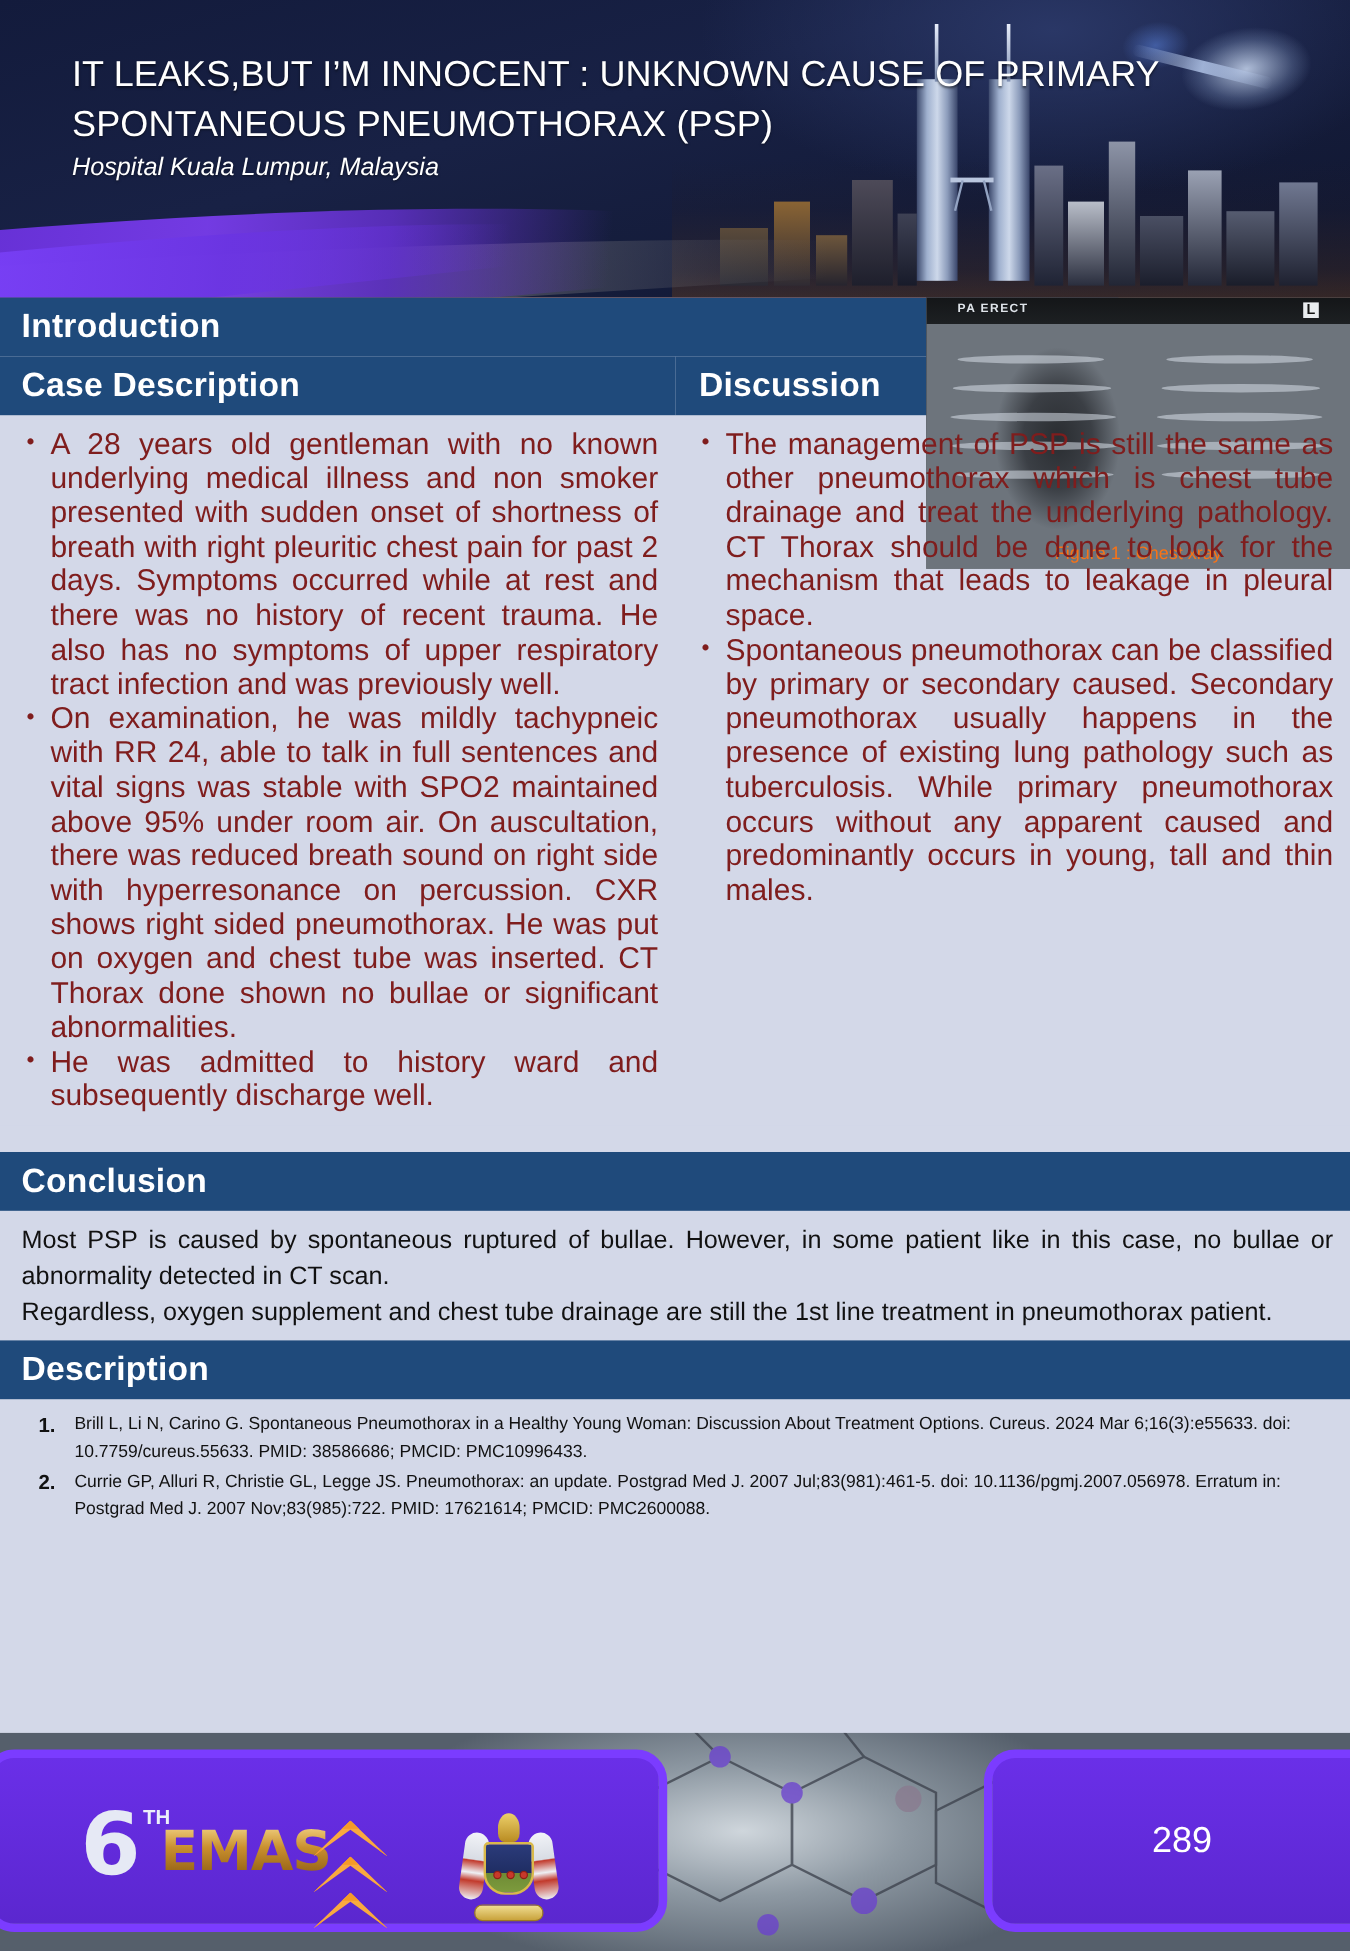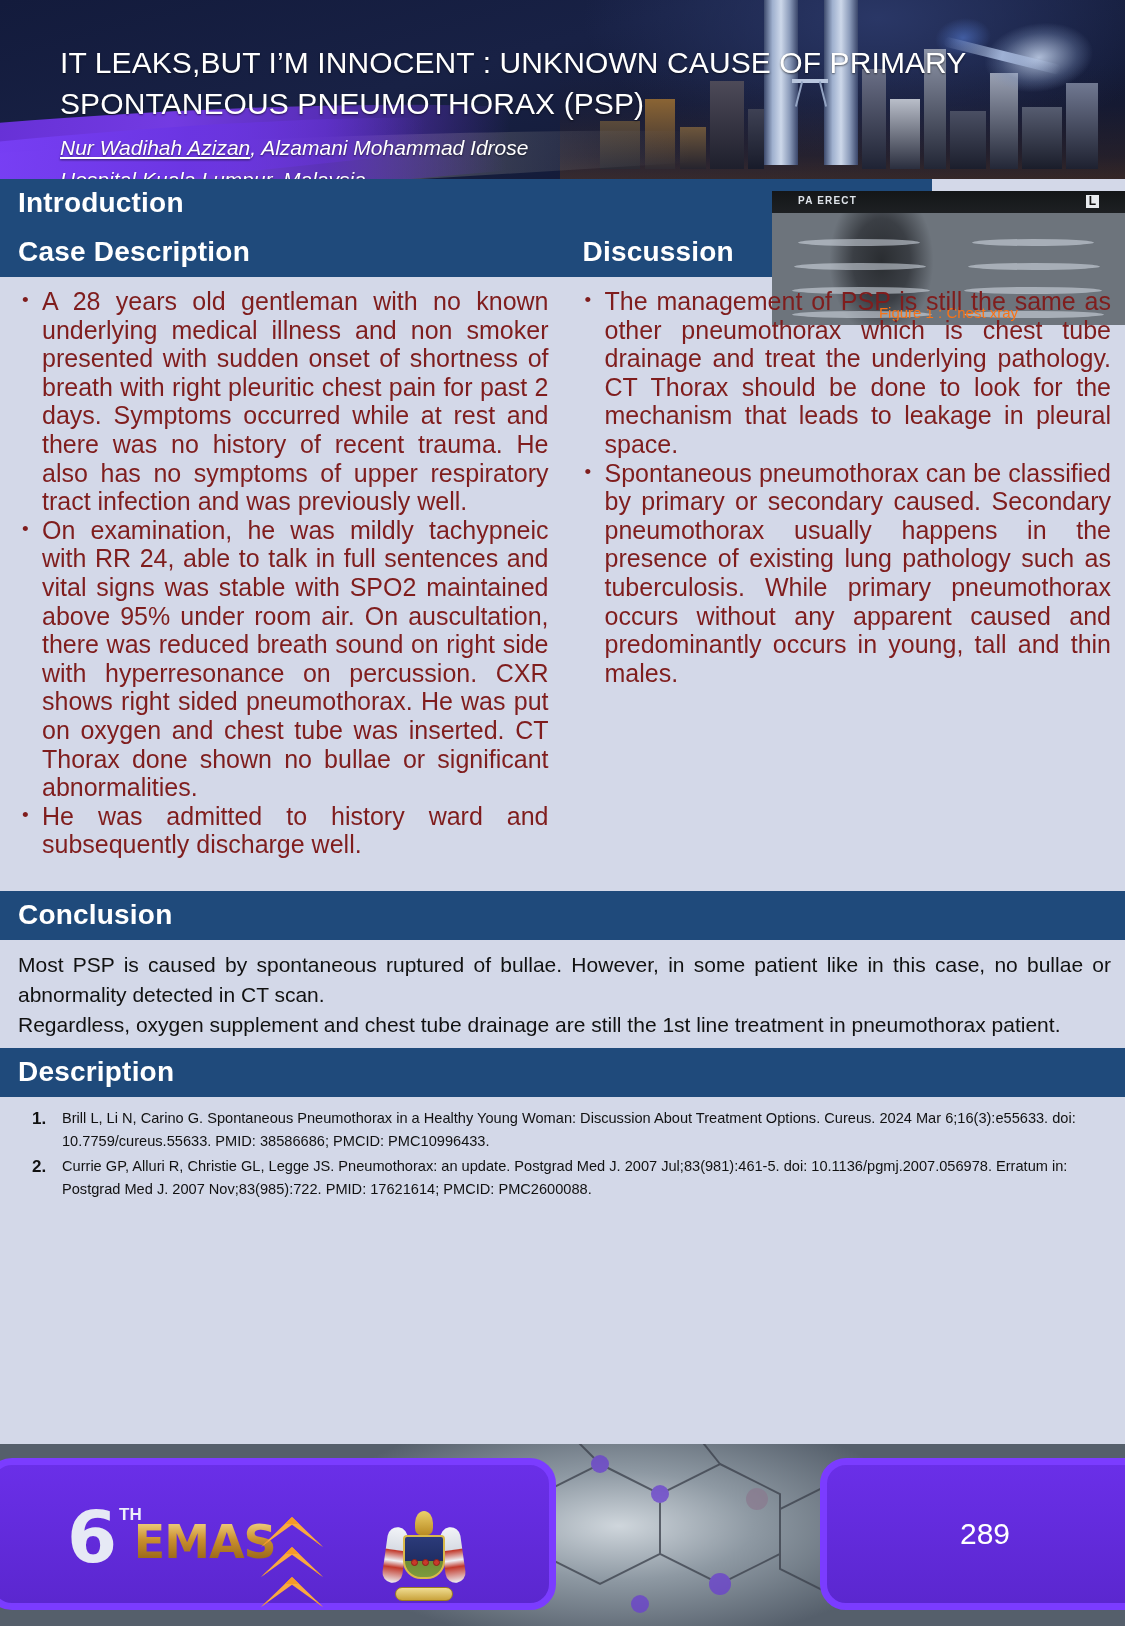--- a/index.html
+++ b/index.html
@@ -6,21 +6,21 @@
   html, body {
     width: 1125px; height: 1626px;
     background: #d3d8e8;
     font-family: "Liberation Sans", sans-serif;
     overflow: hidden;
   }
   .poster { position: relative; width: 1125px; height: 1626px; background: #d3d8e8; }
 
   
   .header {
-    position: relative; width: 1125px; height: 179px; overflow: hidden;
+    position: relative; width: 1125px; height: 248px; overflow: hidden;
     background: #c2410c;
   }
   .hdr-sky {
     position: absolute; inset: 0;
     background:
       radial-gradient(ellipse 420px 200px at 78% 10%, #2a3766 0%, rgba(20,25,55,0) 70%),
       linear-gradient(165deg, #131b3c 0%, #182145 40%, #10162e 100%);
   }
   
   .tower { position: absolute; bottom: 14px; background: linear-gradient(90deg,#3d4a6d 0%,#9fb0ce 25%,#cdd8ea 50%,#8c9cbb 75%,#39456a 100%); }
@@ -91,21 +91,21 @@
   }
 
   
   .intro-wrap { position: relative; }
   .intro-bar { width: 932px; }
   .intro-body {
     width: 772px; background: #d3d8e8; padding: 12px 14px 16px 18px;
     font-size: 20.5px; line-height: 29px; color: #111;
   }
   .xray-box {
-    position: absolute; right: 0; top: 12px; width: 353px; height: 134px;
+    position: absolute; right: 0; top: 0; width: 353px; height: 226px;
     overflow: hidden; background: #0a0a0a;
   }
   .xray {
     position: absolute; inset: 0;
     background:
       radial-gradient(ellipse 52px 76px at 31% 52%, #2a2d31 0%, #3b3f45 55%, #6d747c 100%),
       radial-gradient(ellipse 52px 76px at 69% 52%, #2a2d31 0%, #3b3f45 55%, #6d747c 100%),
       radial-gradient(ellipse 30px 110px at 50% 46%, #e9ecf0 0%, #c3c8cf 60%, rgba(160,166,175,0) 100%),
       radial-gradient(ellipse 180px 48px at 50% 96%, #e7eaee 0%, #aeb4bc 60%, rgba(120,126,134,0) 100%),
       linear-gradient(180deg,#0d0f12 0%, #2b2f35 8%, #545a63 30%, #777e88 65%, #9aa2ac 100%);
@@ -274,21 +274,20 @@
     <div class="bridge-leg bl2"></div>
 
     <div class="robot"></div>
 
     <div class="swoosh3"></div>
     <div class="swoosh"></div>
     <div class="swoosh2"></div>
 
     <div class="hdr-text">
       <div class="poster-title">IT LEAKS,BUT I’M INNOCENT : UNKNOWN CAUSE OF PRIMARY SPONTANEOUS PNEUMOTHORAX (PSP)</div>
-      <div class="authors"><span class="lead">Nur Wadihah Azizan</span><span>, Alzamani Mohammad Idrose</span></div>
       <div class="affil">Hospital Kuala Lumpur, Malaysia</div>
     </div>
   </div>
 
   <div class="intro-wrap">
     <div class="bar intro-bar">Introduction</div>
 
     <div class="xray-box">
       <div class="xray"></div>
       <div class="ribs">

